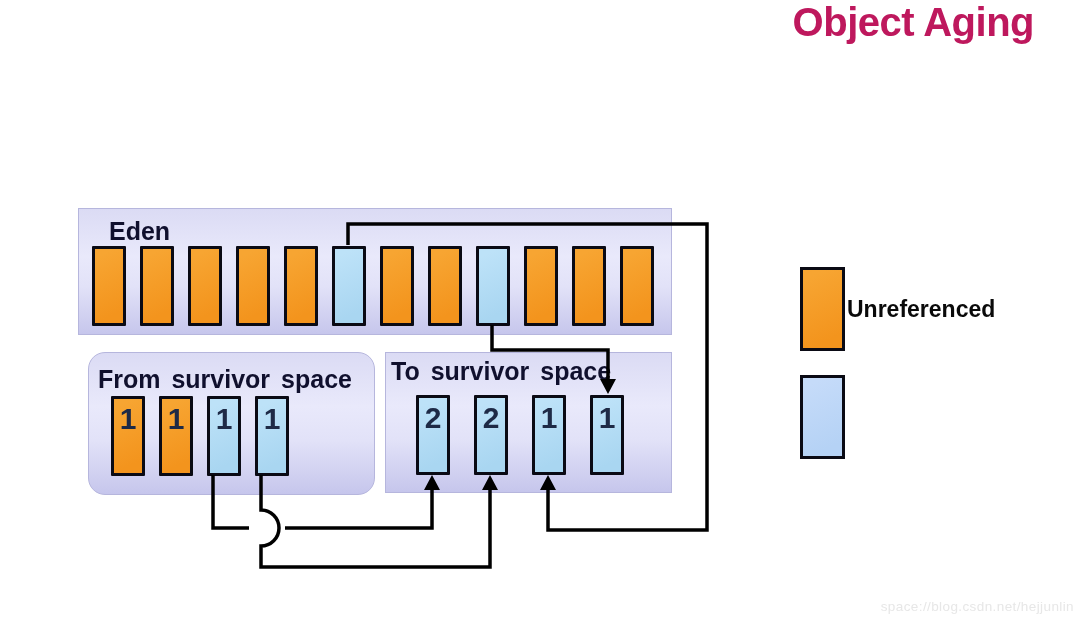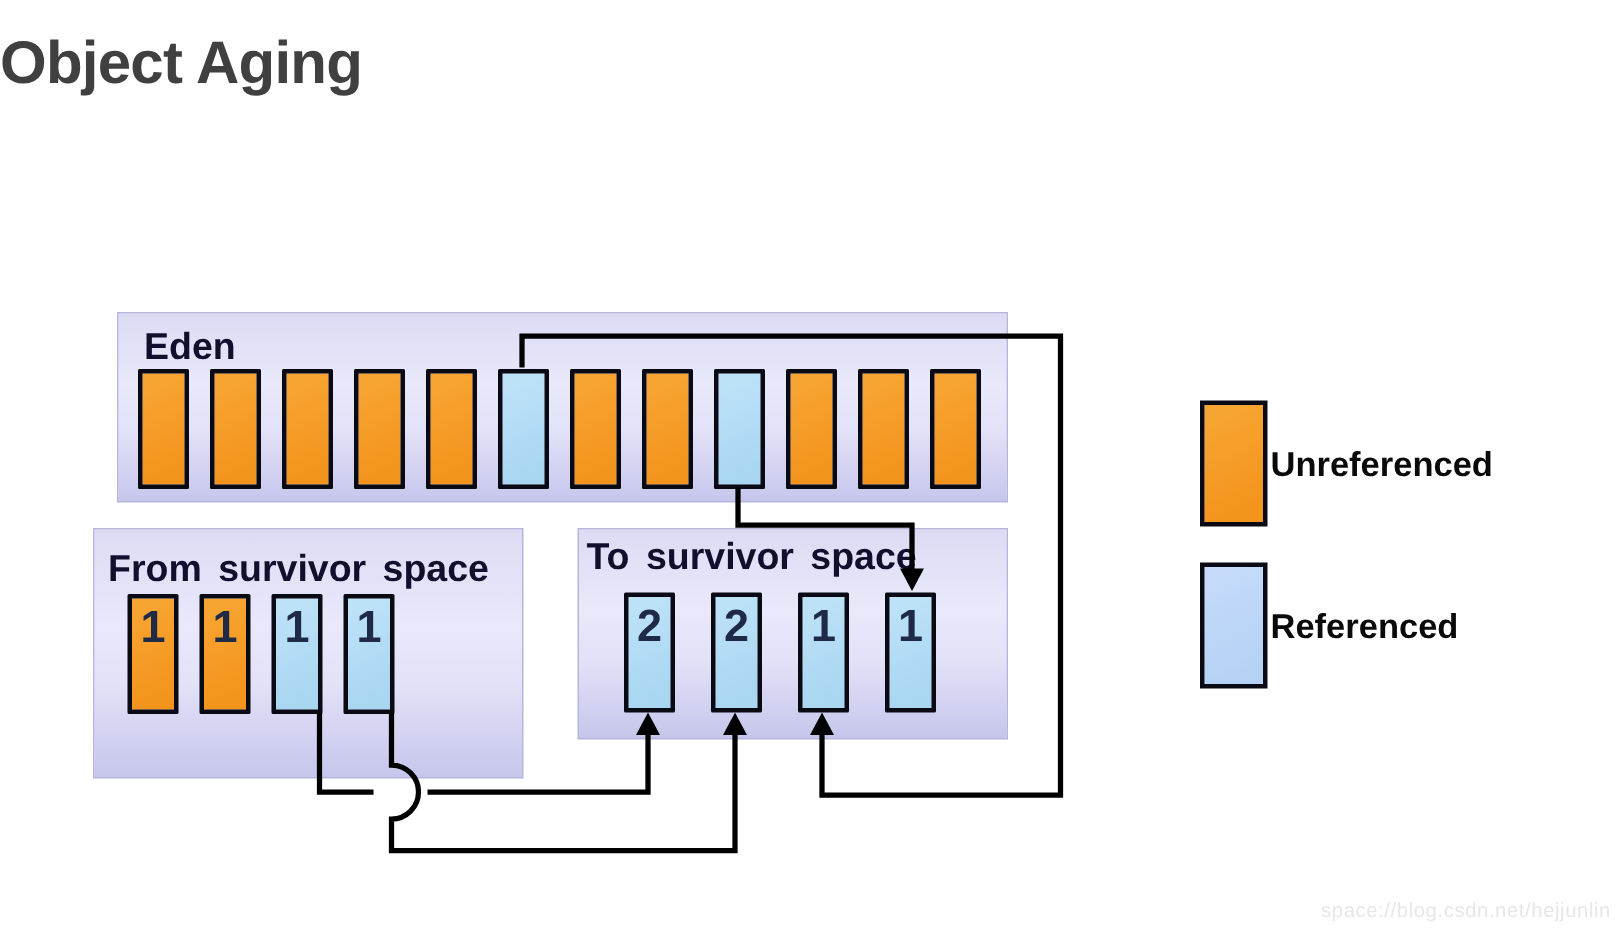--- a/index.html
+++ b/index.html
@@ -15,47 +15,47 @@
   .canvas {
     position: relative;
     width: 1080px;
     height: 630px;
     background: #ffffff;
     overflow: hidden;
     font-family: "Liberation Sans", sans-serif;
   }
   .title {
     position: absolute;
-    top: 20px;
+    top: 0;
     left: 0;
     width: 1034px;
-    text-align: left;
+    text-align: right;
     font-size: 40px;
     font-weight: bold;
     letter-spacing: -0.5px;
-    color: #404040;
+    color: #be185d;
   }
   .space-box {
     position: absolute;
     background: linear-gradient(180deg, #DBDBF4 0%, #E9E9FB 38%, #E2E2F8 62%, #C6C6EC 100%);
     border: 1px solid var(--box-border);
   }
   .space-box.eden { left: 78px; top: 208px; width: 594px; height: 127px; }
-  .space-box.from { left: 62px; top: 352px; width: 287px; height: 167px; }
+  .space-box.from { left: 88px; top: 352px; width: 287px; height: 143px; border-radius: 17px; }
   .space-box.to   { left: 385px; top: 352px; width: 287px; height: 141px; }
   .space-label {
     position: absolute;
     font-weight: bold;
     font-size: 25px;
     color: #10102E;
     letter-spacing: 0px;
     word-spacing: 4px;
     white-space: nowrap;
   }
-  .eden .space-label { left: 17px; top: 8px; }
+  .eden .space-label { left: 30px; top: 8px; }
   .from .space-label { left: 9px;  top: 12px; }
   .to   .space-label { left: 5px;  top: 4px; }
   .bars { position: absolute; display: flex; }
   .eden .bars { left: 13px; top: 37px; gap: 14px; }
   .from .bars { left: 22px; top: 43px; gap: 14px; }
   .to   .bars { left: 30px; top: 42px; gap: 24px; }
   .bar {
     width: 34px;
     height: 80px;
     border: 3px solid var(--bar-border);
@@ -179,19 +179,18 @@
     </g>
   </svg>
 
   <div class="legend">
     <div class="legend-item">
       <div class="legend-swatch unreferenced"></div>
       <div class="legend-label">Unreferenced</div>
     </div>
     <div class="legend-item">
       <div class="legend-swatch referenced"></div>
-      <div class="legend-label">Referenced</div>
     </div>
   </div>
 
   <div class="watermark">space://blog.csdn.net/hejjunlin</div>
 
 </div>
 
 </body></html>

